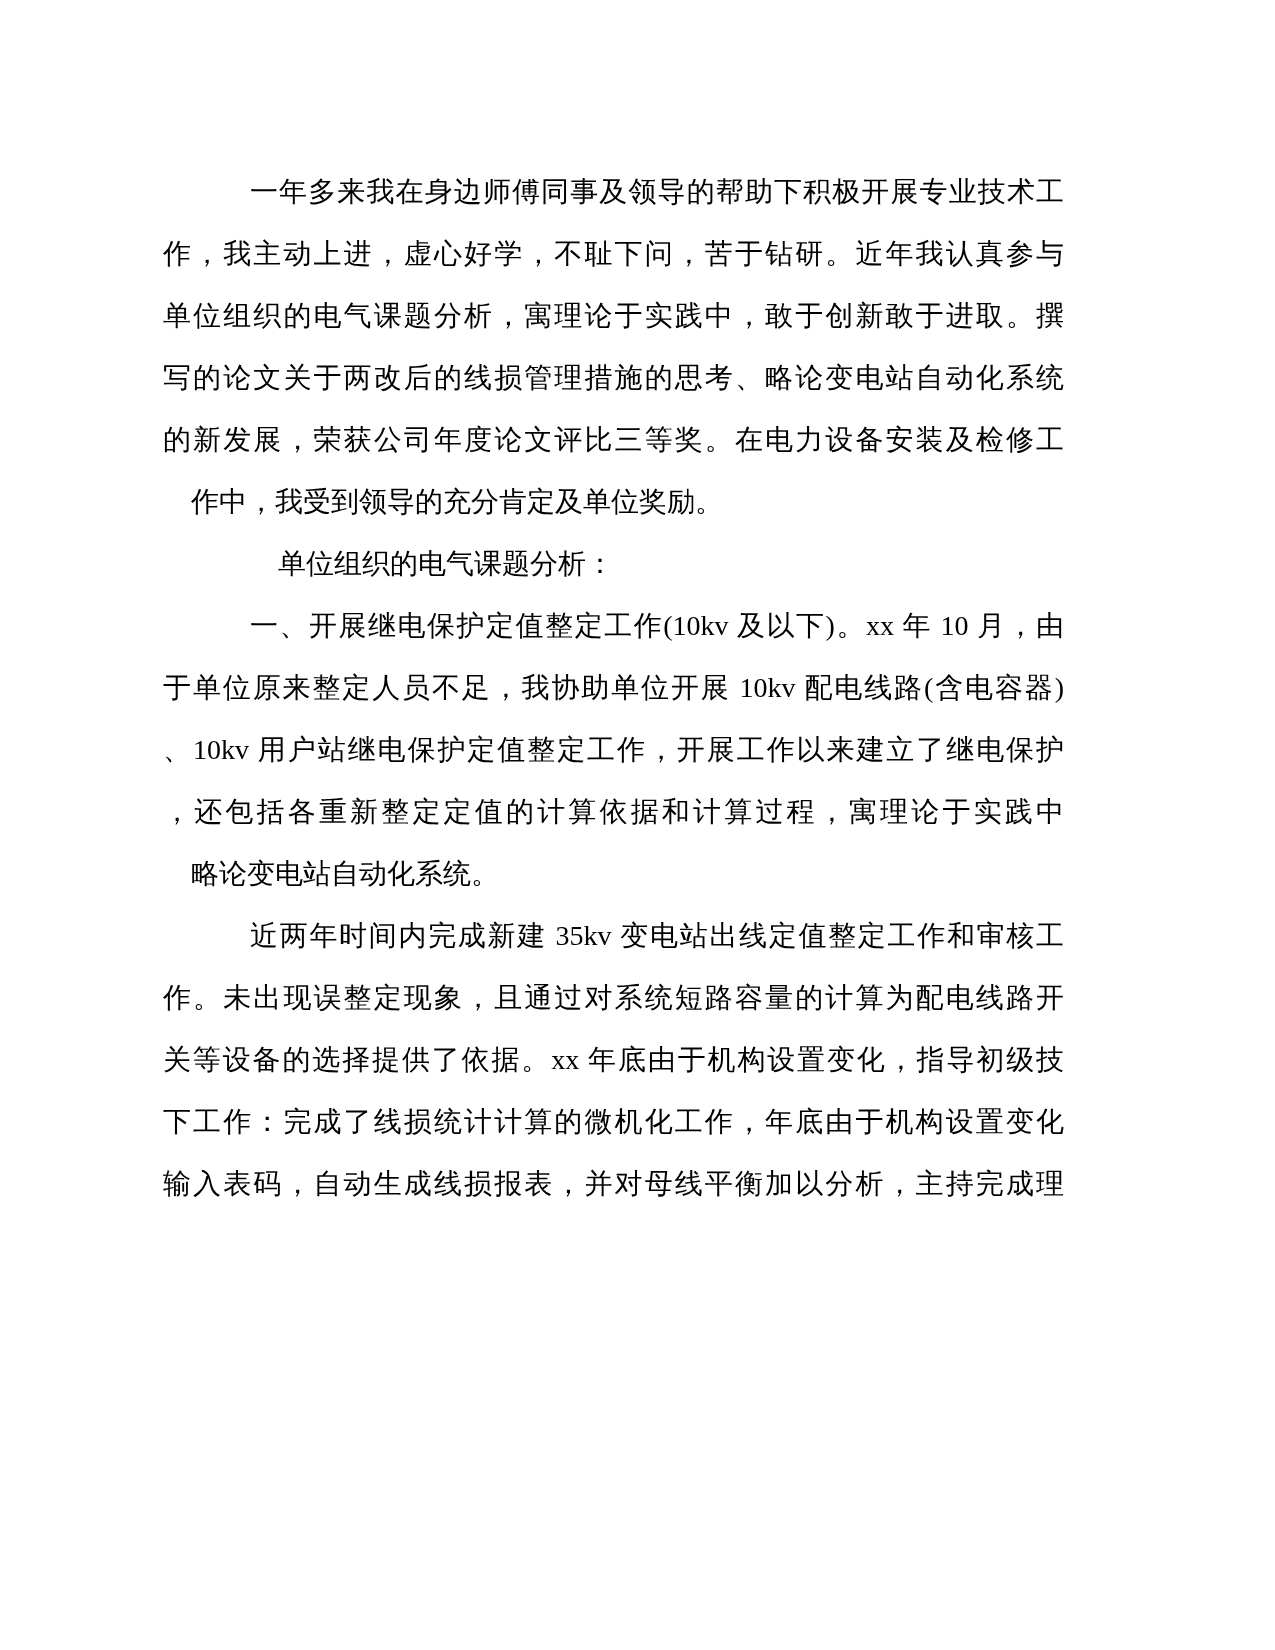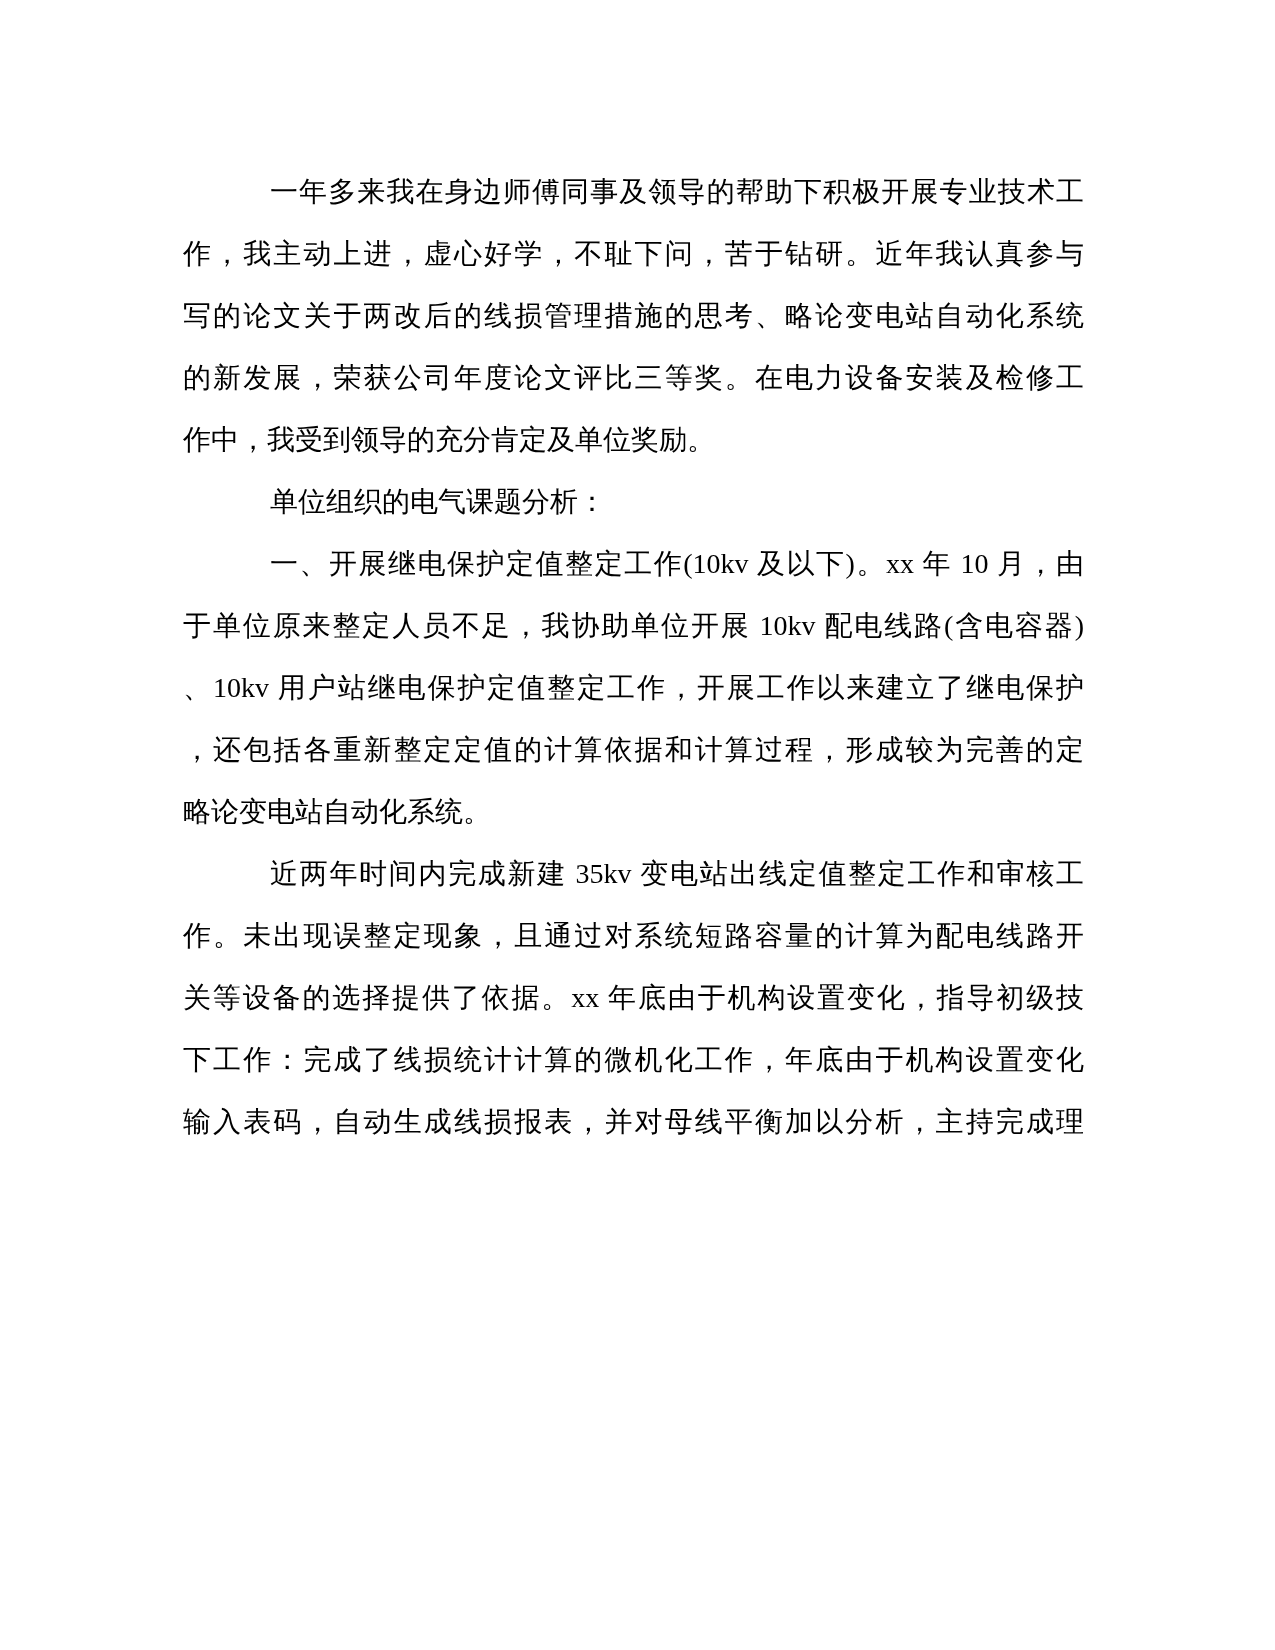--- a/index.html
+++ b/index.html
@@ -11,57 +11,59 @@
     position: relative;
     width: 1275px;
     height: 1650px;
     background: #ffffff;
     overflow: hidden;
     font-family: "Liberation Serif", "DejaVu Serif", serif;
     color: #000000;
   }
   .doc-body {
     position: absolute;
-    left: 183px;
+    left: 163px;
     top: 161px;
     width: 901px;
   }
   .line {
     height: 62px;
     line-height: 62px;
     font-size: 28px;
     color: #000000;
     text-align: justify;
     text-align-last: justify;
     white-space: normal;
     overflow: hidden;
   }
   .line.plain {
     text-align: left;
     text-align-last: left;
+    margin-left: 28px;
   }
   .line.indent {
     text-indent: 87px;
   }
 </style>
 </head>
 <body>
 
 <div class="page">
   <div class="doc-body">
     <div class="line indent">一年多来我在身边师傅同事及领导的帮助下积极开展专业技术工</div>
     <div class="line">作，我主动上进，虚心好学，不耻下问，苦于钻研。近年我认真参与</div>
+    <div class="line">单位组织的电气课题分析，寓理论于实践中，敢于创新敢于进取。撰</div>
     <div class="line">写的论文关于两改后的线损管理措施的思考、略论变电站自动化系统</div>
     <div class="line">的新发展，荣获公司年度论文评比三等奖。在电力设备安装及检修工</div>
     <div class="line plain">作中，我受到领导的充分肯定及单位奖励。</div>
     <div class="line plain indent">单位组织的电气课题分析：</div>
     <div class="line indent">一、开展继电保护定值整定工作(10kv 及以下)。xx 年 10 月，由</div>
     <div class="line">于单位原来整定人员不足，我协助单位开展 10kv 配电线路(含电容器)</div>
     <div class="line">、10kv 用户站继电保护定值整定工作，开展工作以来建立了继电保护</div>
-    <div class="line">，还包括各重新整定定值的计算依据和计算过程，形成较为完善的定</div>
+    <div class="line">，还包括各重新整定定值的计算依据和计算过程，寓理论于实践中</div>
     <div class="line plain">略论变电站自动化系统。</div>
     <div class="line indent">近两年时间内完成新建 35kv 变电站出线定值整定工作和审核工</div>
     <div class="line">作。未出现误整定现象，且通过对系统短路容量的计算为配电线路开</div>
     <div class="line">关等设备的选择提供了依据。xx 年底由于机构设置变化，指导初级技</div>
     <div class="line">下工作：完成了线损统计计算的微机化工作，年底由于机构设置变化</div>
     <div class="line">输入表码，自动生成线损报表，并对母线平衡加以分析，主持完成理</div>
   </div>
 </div>
 
 </body></html>

